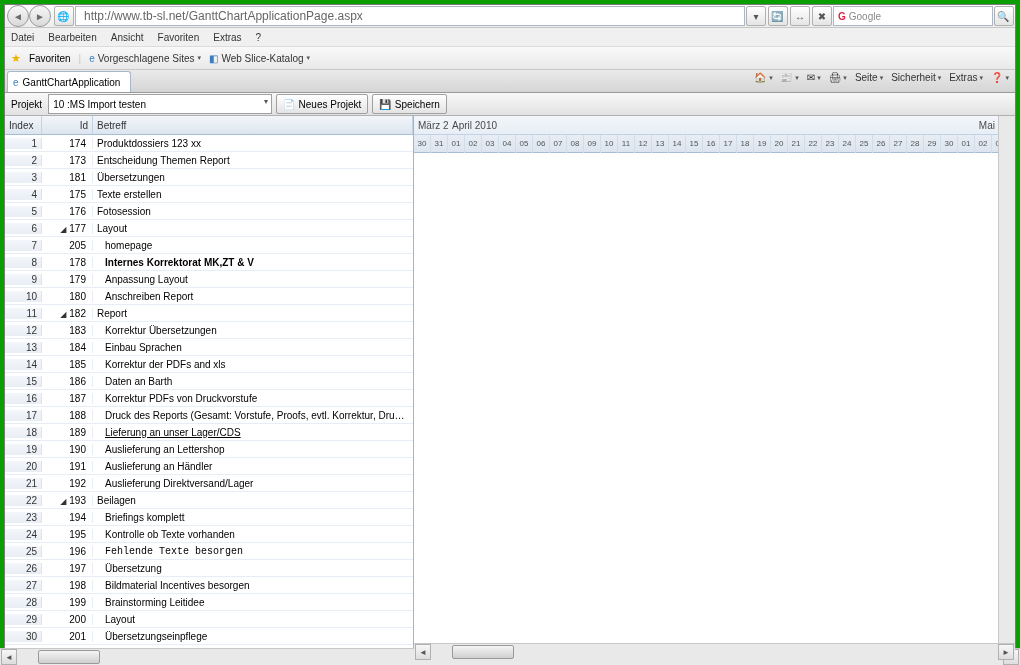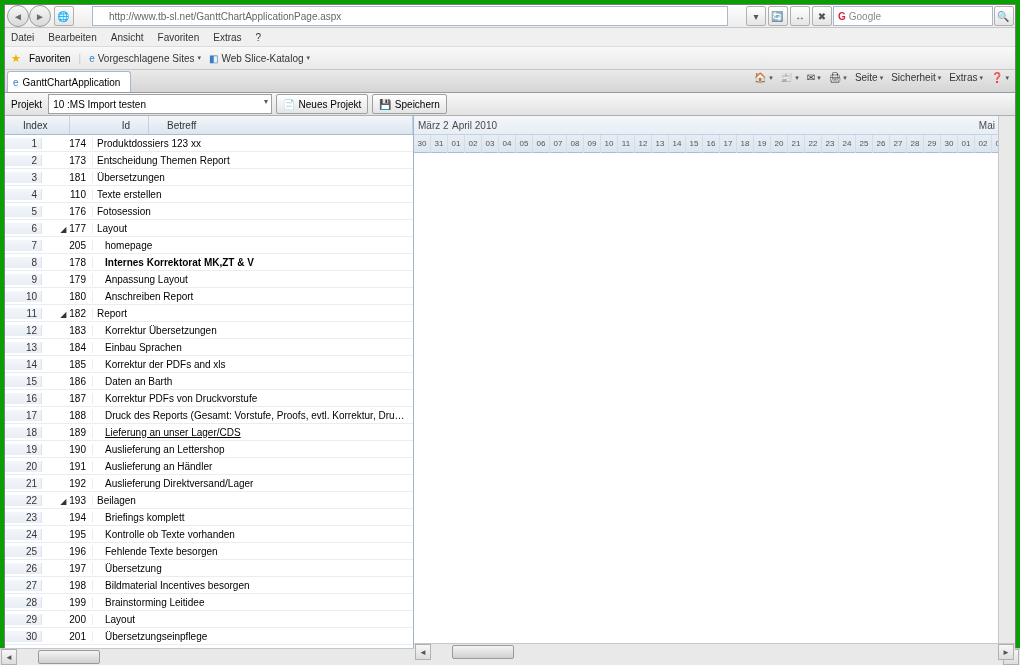--- a/index.html
+++ b/index.html
@@ -1,21 +1,21 @@
 <!DOCTYPE html>
 <html><head>
 <meta charset="utf-8">
 <style>
 html,body{margin:0;padding:0;font-family:Tahoma,Arial,sans-serif;font-size:11px;color:#000;background:#0b9e03;width:1020px;height:665px;overflow:hidden}
 .frame{margin:4px;background:#f0f0f0;border:1px solid #7a7a7a;height:655px;display:flex;flex-direction:column}
 .titlebar{height:22px;background:linear-gradient(#fdfdfd,#ededed);display:flex;align-items:center;border-bottom:1px solid #c7c7c7}
 .nav-btns{display:flex;gap:0;padding:0 2px}
 .circ{width:20px;height:20px;border-radius:50%;background:linear-gradient(#f7f7f7,#d9d9d9);border:1px solid #9a9a9a;display:flex;align-items:center;justify-content:center;font-size:10px;color:#6b6b6b}
 .ico-btn{width:18px;height:18px;border:1px solid #b0b0b0;background:linear-gradient(#fff,#e5e5e5);display:flex;align-items:center;justify-content:center;margin:0 1px;border-radius:2px;font-size:10px;color:#555}
-.addr{flex:1;height:18px;border:1px solid #a9b8c8;background:#fff;margin:0 17px;display:flex;align-items:center;padding:0 16px;font-size:10px;color:#666}
+.addr{flex:1;height:18px;border:1px solid #a9b8c8;background:#fff;margin:0 0;display:flex;align-items:center;padding:0 8px;font-size:12px;color:#666}
 .search{width:150px;height:18px;border:1px solid #a9b8c8;background:#fff;display:flex;align-items:center;padding:0 4px;font-size:10px;color:#888}
 .menubar{height:18px;background:#f0f0f0;display:flex;align-items:center;padding:0 6px;gap:14px;border-bottom:1px solid #dcdcdc;font-size:10px}
 .menubar span{color:#333}
 .favbar{height:22px;background:linear-gradient(#f9f9f9,#e9e9e9);display:flex;align-items:center;padding:0 6px;gap:8px;border-bottom:1px solid #c7c7c7;font-size:10px}
 .favbar .link{display:flex;align-items:center;gap:3px;color:#333}
 .star{color:#f0b400;font-size:11px}
 .ie{color:#3a7ec1}
 .tabrow{height:22px;background:linear-gradient(#eaeaea,#d5d5d5);display:flex;align-items:flex-end;border-bottom:1px solid #9a9a9a;position:relative}
 .tab{background:#fff;border:1px solid #a7b8ca;border-bottom:none;height:20px;display:flex;align-items:center;padding:0 10px 0 5px;margin-left:2px;border-radius:3px 3px 0 0;font-size:10px;gap:4px}
 .toolbar-r{position:absolute;right:6px;top:2px;display:flex;gap:8px;align-items:center;font-size:10px;color:#333}
@@ -23,21 +23,21 @@
 .dd{font-size:7px;color:#555}
 .appbar{height:22px;background:linear-gradient(#f8f8f8,#e2e2e2);border-bottom:1px solid #b0b0b0;display:flex;align-items:center;padding:0 4px;gap:4px;font-size:10px}
 .appbar .lbl{padding:0 2px}
 .combo{height:18px;border:1px solid #a0a0a0;background:#fff;padding:0 18px 0 4px;display:flex;align-items:center;position:relative;min-width:200px}
 .combo:after{content:"▾";position:absolute;right:3px;top:2px;font-size:8px;color:#555}
 .btn{height:18px;border:1px solid #a0a0a0;background:linear-gradient(#fff,#e4e4e4);padding:0 6px;display:flex;align-items:center;gap:3px;border-radius:2px}
 .content{flex:1;display:flex;overflow:hidden;background:#fff}
 .left{width:408px;display:flex;flex-direction:column;border-right:1px solid #a0b5cc}
 .right{flex:1;display:flex;flex-direction:row;position:relative;overflow:hidden}
 .hdr{height:18px;background:linear-gradient(#f3f6fa,#dce5ef);border-bottom:1px solid #a6bdd6;display:flex;font-size:10px;color:#333}
-.hdr .cell{border-right:1px solid #c3d2e3;padding:2px 18px;display:flex;align-items:center}
+.hdr .cell{border-right:1px solid #c3d2e3;padding:2px 4px;display:flex;align-items:center}
 .c-idx{width:28px}
 .c-id{width:42px;justify-content:flex-end;padding-right:6px}
 .c-bet{flex:1}
 .rows{flex:1;overflow:hidden;position:relative}
 .row{height:16px;display:flex;align-items:center;border-bottom:1px solid #e6edf4;font-size:10px}
 .row:nth-child(even){}
 .row .c-idx{width:28px;border-right:1px solid #dbe4ee;padding:0 4px;text-align:right;background:linear-gradient(#f3f6fa,#e9eef5);color:#333}
 .row .c-id{width:42px;border-right:1px solid #e6edf4;padding:0 6px 0 2px;text-align:right}
 .row .c-bet{flex:1;padding:0 4px;white-space:nowrap;overflow:hidden;text-overflow:ellipsis}
 .row.group .c-bet{font-weight:normal}
@@ -172,21 +172,21 @@
             <div class="c-id">173</div>
             <div class="c-bet">Entscheidung Themen Report</div>
           </div>
           <div class="row">
             <div class="c-idx">3</div>
             <div class="c-id">181</div>
             <div class="c-bet">Übersetzungen</div>
           </div>
           <div class="row">
             <div class="c-idx">4</div>
-            <div class="c-id">110</div>
+            <div class="c-id">175</div>
             <div class="c-bet">Texte erstellen</div>
           </div>
           <div class="row">
             <div class="c-idx">5</div>
             <div class="c-id">176</div>
             <div class="c-bet">Fotosession</div>
           </div>
           <div class="row group">
             <div class="c-idx">6</div>
             <div class="c-id"><span class="tree">◢</span>177</div>
@@ -278,21 +278,21 @@
             <div class="c-bet" style="padding-left: 12px;">Briefings komplett</div>
           </div>
           <div class="row">
             <div class="c-idx">24</div>
             <div class="c-id">195</div>
             <div class="c-bet" style="padding-left: 12px;">Kontrolle ob Texte vorhanden</div>
           </div>
           <div class="row">
             <div class="c-idx">25</div>
             <div class="c-id">196</div>
-            <div class="c-bet" style="padding-left: 12px;">Fehlende Texte besorgen</div>
+            <div class="c-bet" style="padding-left: 12px; font-family: Liberation Mono, monospace;">Fehlende Texte besorgen</div>
           </div>
           <div class="row">
             <div class="c-idx">26</div>
             <div class="c-id">197</div>
             <div class="c-bet" style="padding-left: 12px;">Übersetzung</div>
           </div>
           <div class="row">
             <div class="c-idx">27</div>
             <div class="c-id">198</div>
             <div class="c-bet" style="padding-left: 12px;">Bildmaterial Incentives besorgen</div>

